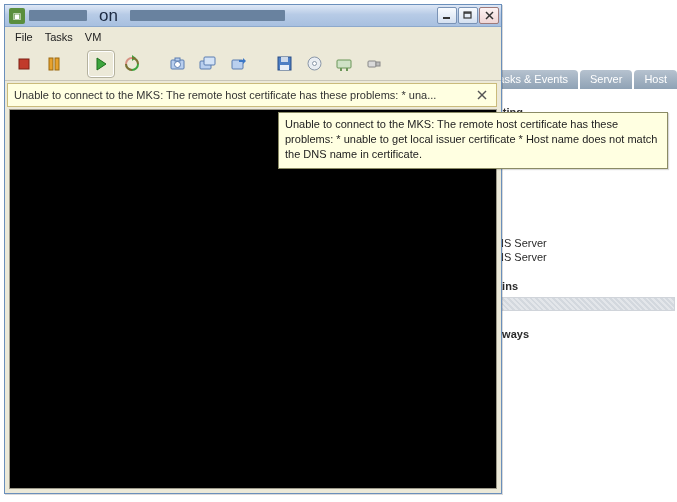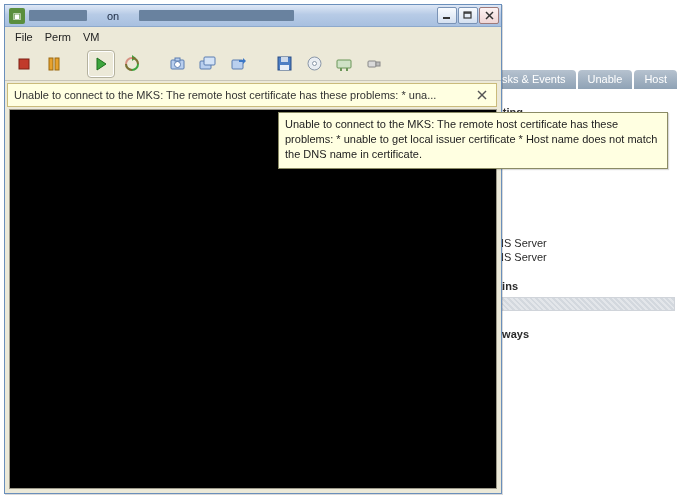--- a/index.html
+++ b/index.html
@@ -73,27 +73,27 @@
   .title-icon {
     width: 16px; height: 16px;
     background: #5a8e3d;
     border-radius: 2px;
     display: flex; align-items: center; justify-content: center;
     font-size: 9px; color: #fff;
     margin-right: 4px;
   }
   .title-text {
     flex: 1;
-    font-size: 11px;
+    font-size: 17px;
     color: #1c2a42;
     white-space: nowrap;
     overflow: hidden;
     display: flex;
     align-items: center;
-    gap: 20px;
+    gap: 12px;
   }
   .redact {
     display:inline-block;
     background:#69829f;
     height:11px;
     border-radius:1px;
   }
   .title-btns { display: flex; gap: 1px; }
   .title-btn {
     width: 20px; height: 17px;
@@ -173,21 +173,21 @@
     box-shadow:1px 1px 1px rgba(0,0,0,.15);
     z-index:50;
   }
 </style>
 </head>
 <body>
 
 <div class="bg-window">
   <div class="bg-tabs">
     <div class="bg-tab">Tasks &amp; Events</div>
-    <div class="bg-tab">Unable</div>
+    <div class="bg-tab">Server</div>
     <div class="bg-tab">Host</div>
   </div>
   <div class="bg-section" style="top:104px">
     <div class="bg-heading">uting</div>
   </div>
   <div class="bg-section" style="top:236px">
     <div class="bg-subtext">NS Server</div>
     <div class="bg-subtext">NS Server</div>
   </div>
   <div class="bg-section" style="top:278px">
@@ -223,21 +223,21 @@
           <svg width="9" height="9">
             <line x1="1" y1="1" x2="8" y2="8" stroke="#333" stroke-width="1.5"></line>
             <line x1="8" y1="1" x2="1" y2="8" stroke="#333" stroke-width="1.5"></line>
           </svg>
         </div>
     </div>
   </div>
 
   <div class="menubar">
     <span>File</span>
-    <span>Perm</span>
+    <span>Tasks</span>
     <span>VM</span>
   </div>
 
   <div class="toolbar">
     <div class="tbtn">
       <svg width="16" height="16">
           <rect x="3" y="3" width="10" height="10" fill="#c13a2b" stroke="#7d2015"></rect>
         </svg>
     </div>
     <div class="tbtn">

